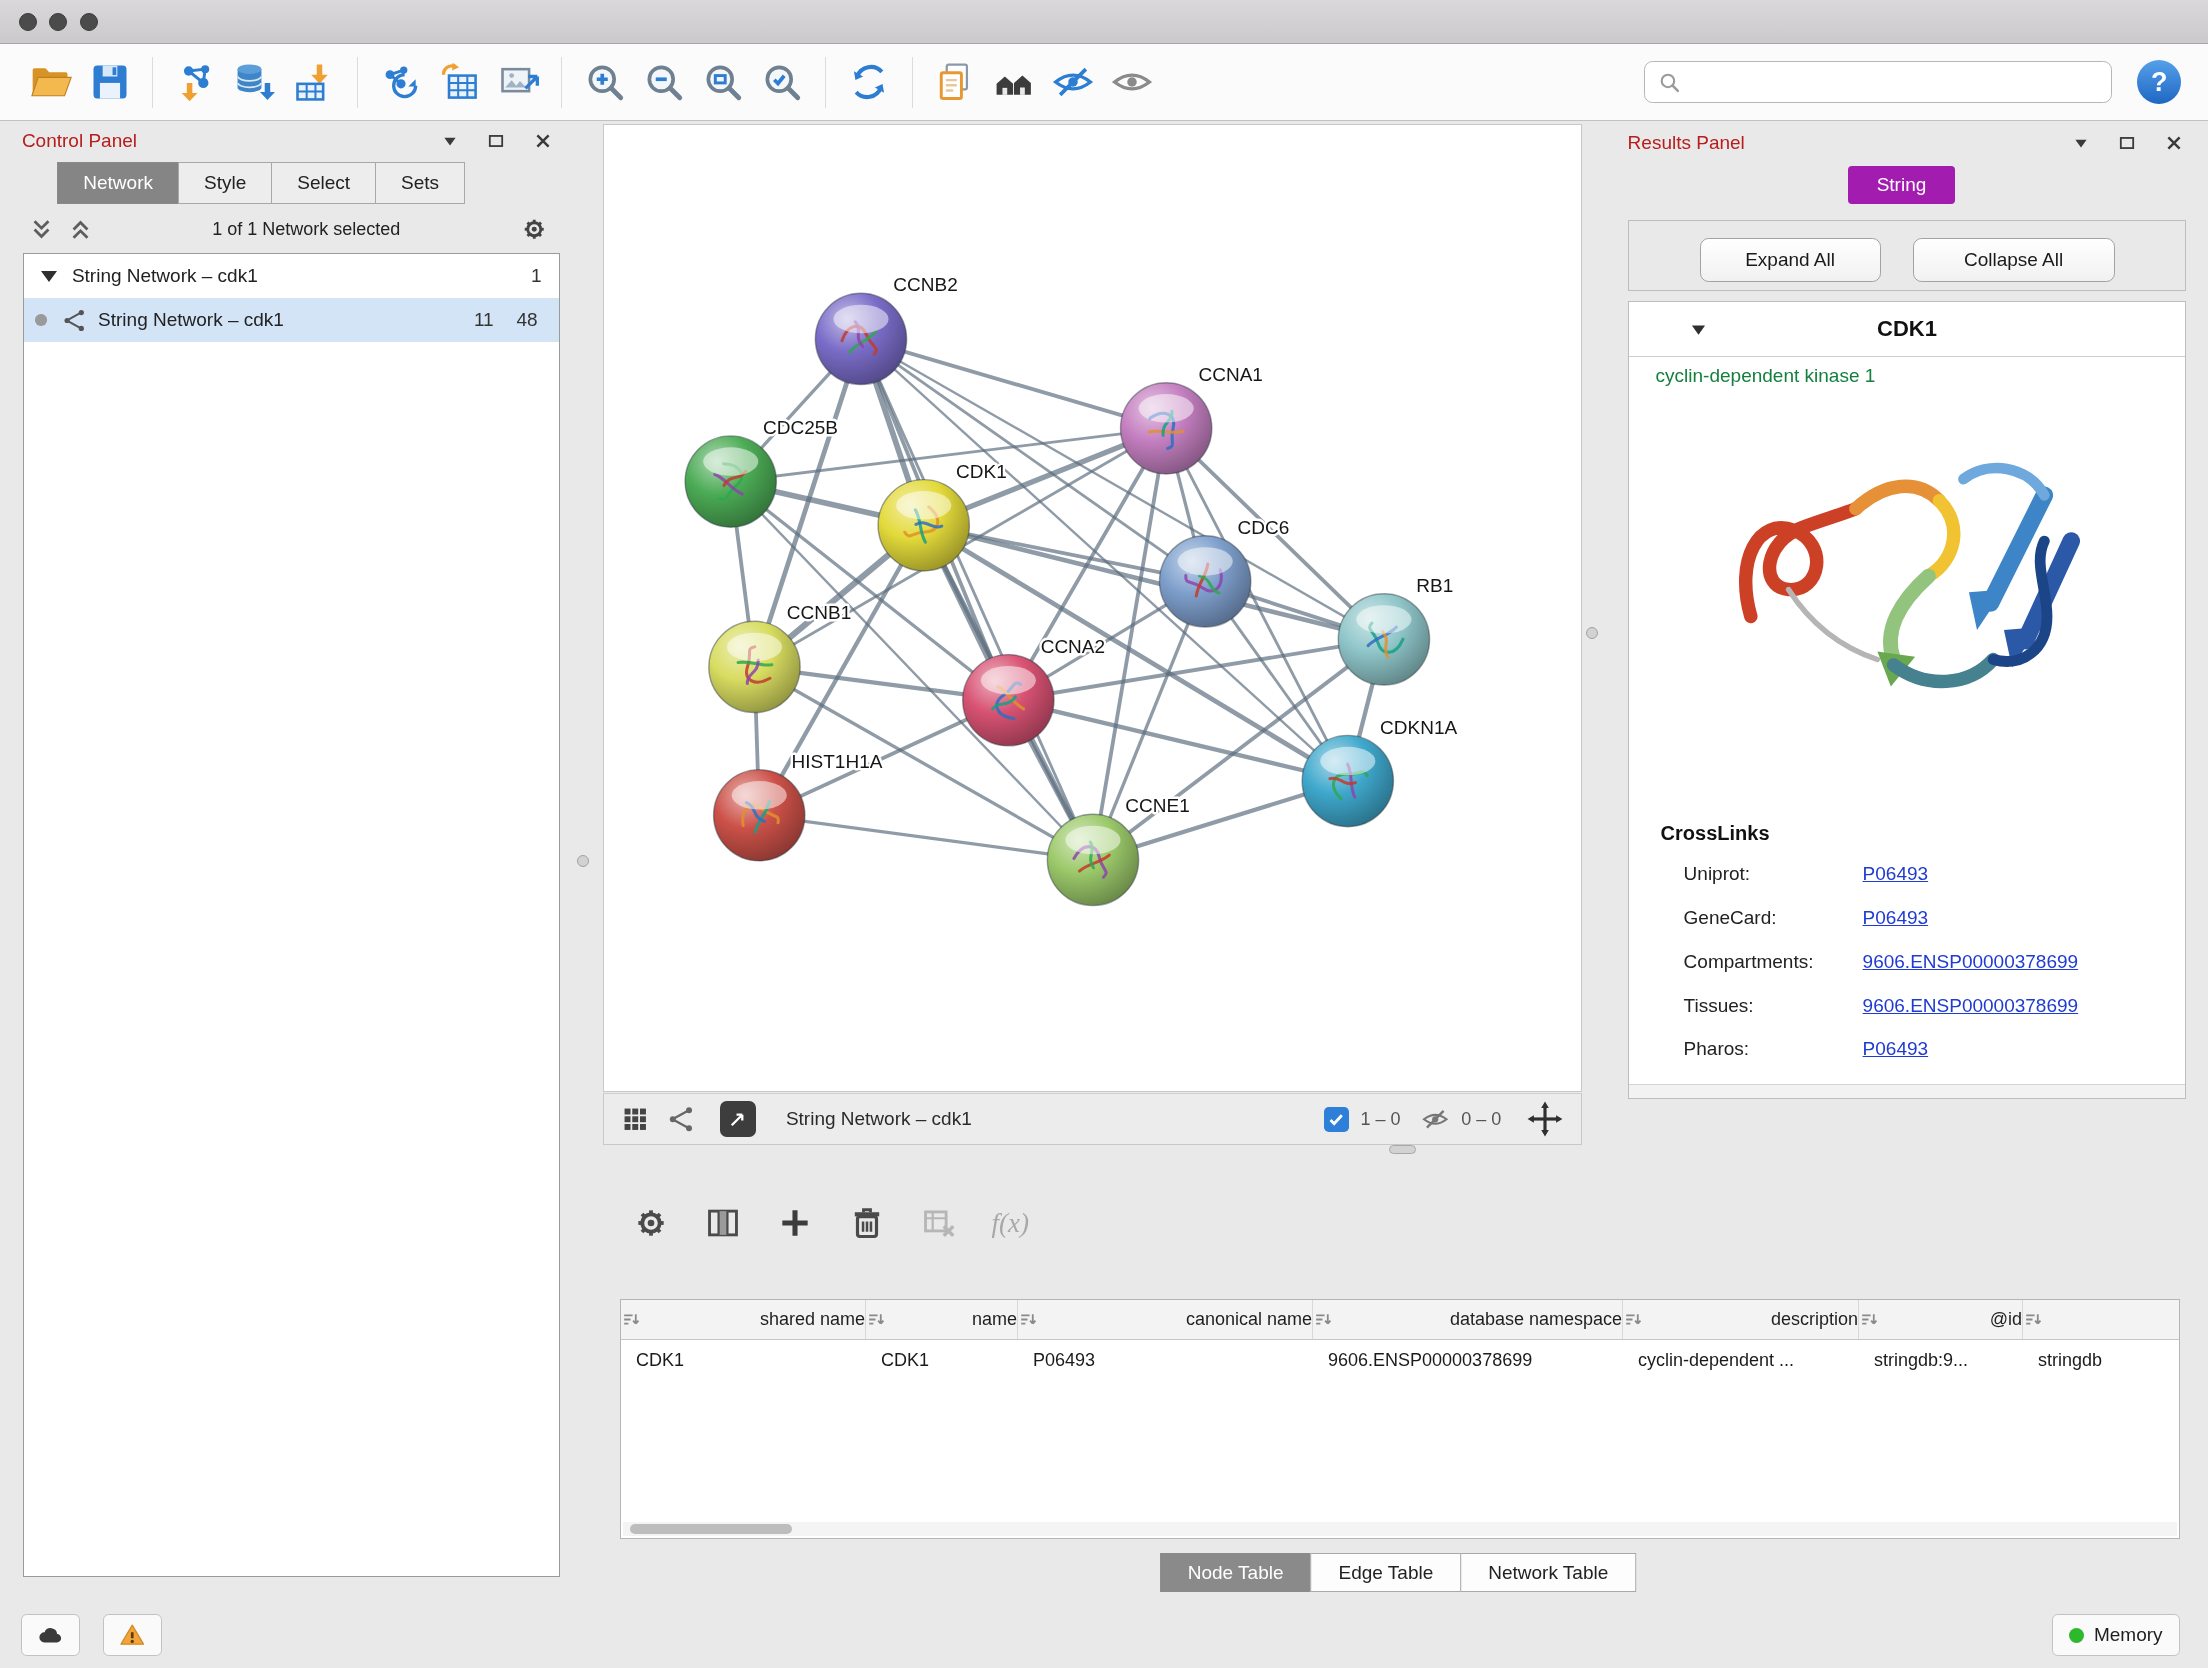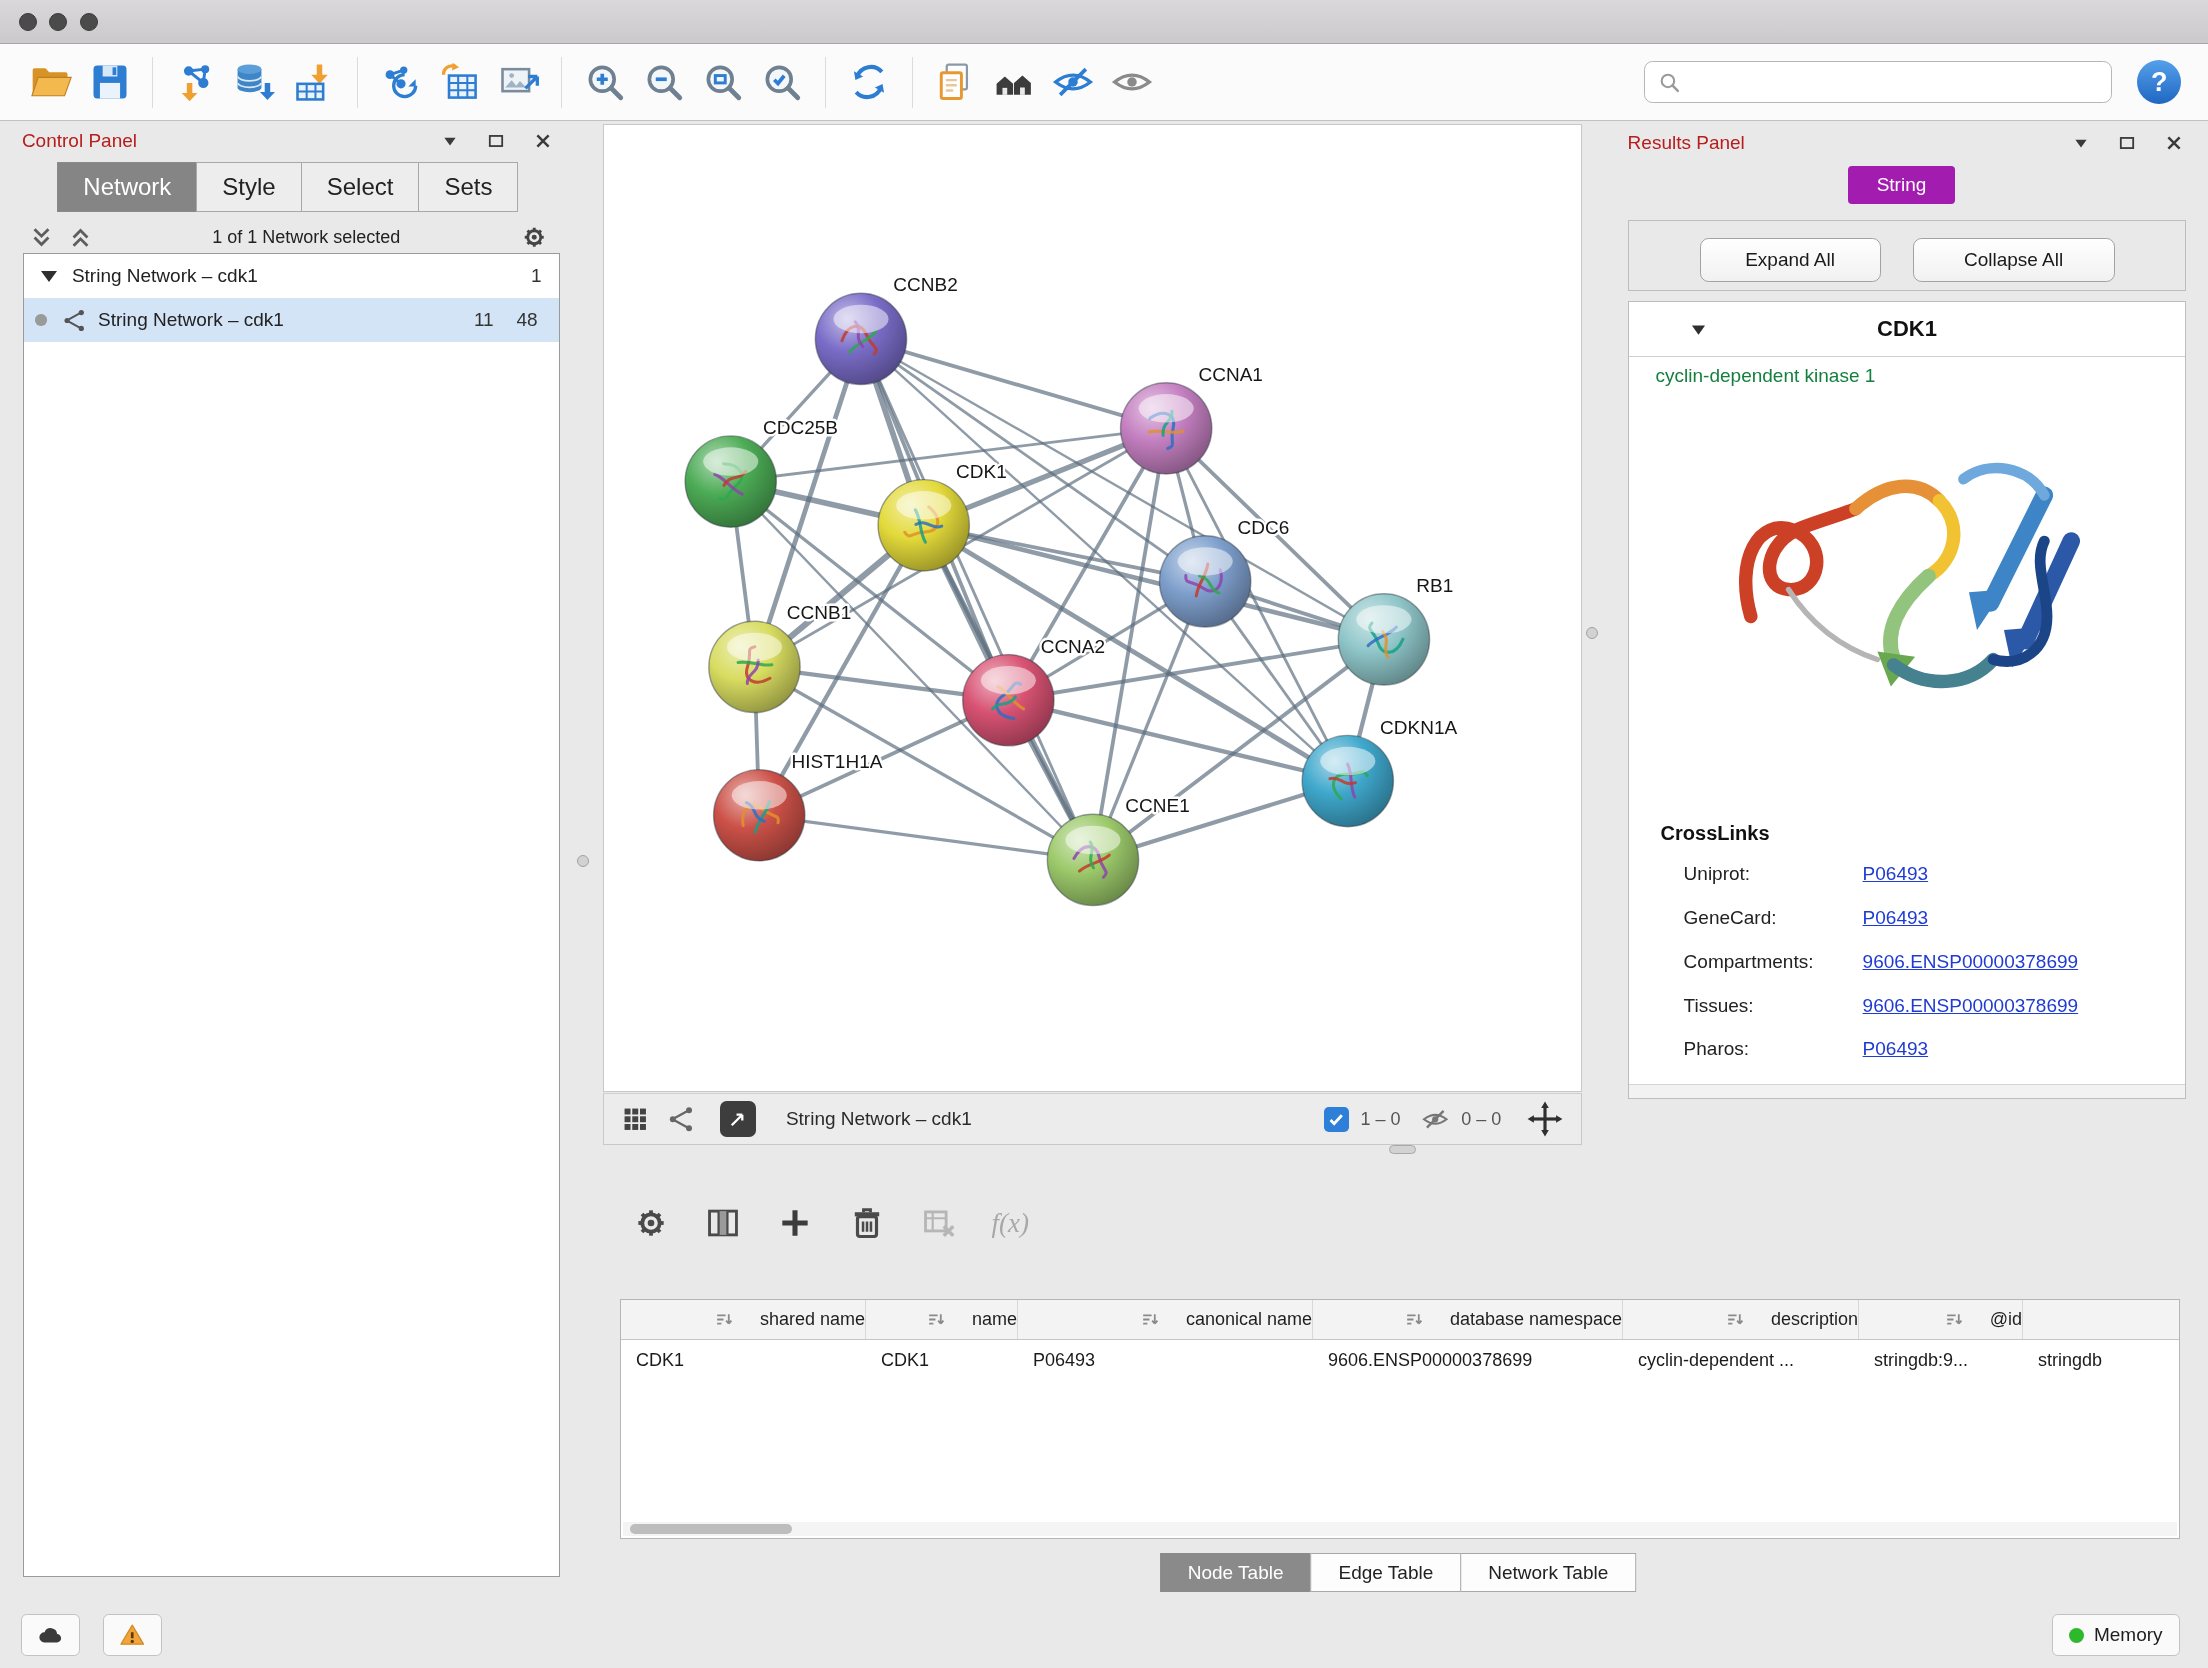--- a/index.html
+++ b/index.html
@@ -32,22 +32,22 @@
 
 
 .panel-title{font-size:19px;color:#b91c1c}
 .hdr-icons{margin-left:auto;display:flex;align-items:center;gap:28.5px}
 .hdr-icons svg{width:18px;height:18px}
 
 
 .control-panel{position:absolute;left:14.3px;top:124px;width:549px;height:1453px}
 .cp-header{height:34px;display:flex;align-items:center;padding:0 11.4px 0 7.6px}
 .cp-tabs{margin:3.8px 0 0 44px;display:flex}
-.cp-tab{height:50px;padding:16px 25px;display:flex;align-items:center;justify-content:center;
-  font-size:24px;background:#ededed;border:1px solid #a8a8a8;margin-left:-1px;color:#222}
+.cp-tab{height:42px;padding:16px 25px;display:flex;align-items:center;justify-content:center;
+  font-size:19px;background:#ededed;border:1px solid #a8a8a8;margin-left:-1px;color:#222}
 .cp-tab.selected{background:#858585;color:#fff;border-color:#8a8a8a}
 .cp-selrow{height:44px;display:flex;align-items:center;padding:0 15px;margin-top:3.8px}
 .cp-selrow .sel-text{flex:1;text-align:center;font-size:18px;color:#222}
 .tree-box{position:absolute;left:8.6px;right:3.8px;top:129px;bottom:0;background:#fff;border:1px solid #9a9a9a}
 .tree-row{height:44px;display:flex;align-items:center;font-size:19px}
 .tree-row.root{padding:0 17px}
 .tree-row.child{padding:0 11.4px;background:#d4e4f7}
 .tree-count{margin-left:auto;color:#333}
 .bullet{width:11.4px;height:11.4px;border-radius:50%;background:#9a9a9a;margin-right:15px;flex:0 0 auto}
 .tri-down{width:0;height:0;border-left:8.6px solid transparent;border-right:8.6px solid transparent;
@@ -91,21 +91,21 @@
 
 .table-panel{position:absolute;left:603px;top:1155px;width:1591px;height:437px}
 .tp-header{height:44px;display:flex;align-items:center;padding:0 13.3px 0 11.4px}
 .tp-toolbar{position:absolute;left:28.5px;top:49px;display:flex;align-items:center;gap:34px}
 .tp-toolbar svg{width:38px;height:38px}
 .fx-label{font-family:"Liberation Serif",serif;font-style:italic;font-size:27px;color:#a8a8a8}
 .disabled{opacity:.45}
 .tp-table{position:absolute;left:17px;right:14.3px;top:144px;bottom:53px;background:#fff;
   border:1px solid #b5b5b5;overflow:hidden}
 .thead{display:flex;height:40px;background:#f3f3f3;border-bottom:1px solid #c6c6c6}
-.th{display:flex;align-items:center;justify-content:flex-end;gap:27px;border-right:1px solid #d8d8d8;
+.th{display:flex;align-items:center;justify-content:space-between;gap:27px;border-right:1px solid #d8d8d8;
   font-size:18px;color:#1f1f1f;flex:0 0 auto;overflow:hidden;white-space:nowrap}
 .trow{display:flex;height:40px}
 .td{display:flex;align-items:center;padding-left:15px;font-size:18px;color:#1b1b1b;flex:0 0 auto;
   overflow:hidden;white-space:nowrap}
 .c0{width:245px}.c1{width:152px}.c2{width:295px}.c3{width:310px}.c4{width:236px}.c5{width:164px}.c6{width:380px}
 .hscroll{position:absolute;left:1.9px;right:1.9px;bottom:1.9px;height:14.3px;background:#f4f4f4}
 .hthumb{position:absolute;left:7.6px;top:1.9px;width:162px;height:10.5px;background:#bdbdbd;border-radius:5.7px}
 .tp-tabs{position:absolute;bottom:0;left:50%;transform:translateX(-50%);display:flex}
 .tp-tab{height:39px;padding:0 27px;display:flex;align-items:center;justify-content:center;
   font-size:19px;background:#fdfdfd;border:1px solid #a8a8a8;margin-left:-1px;color:#222}

